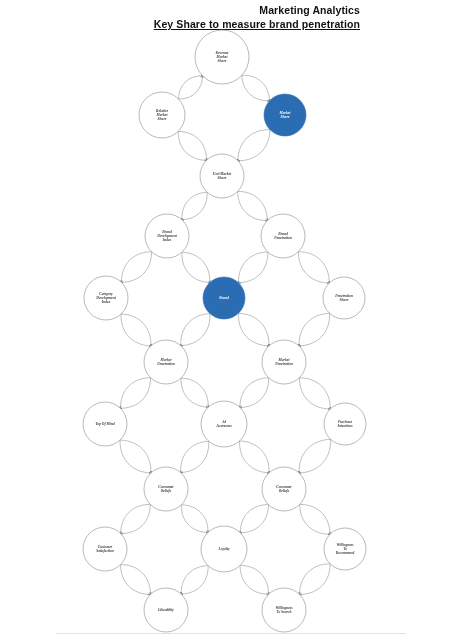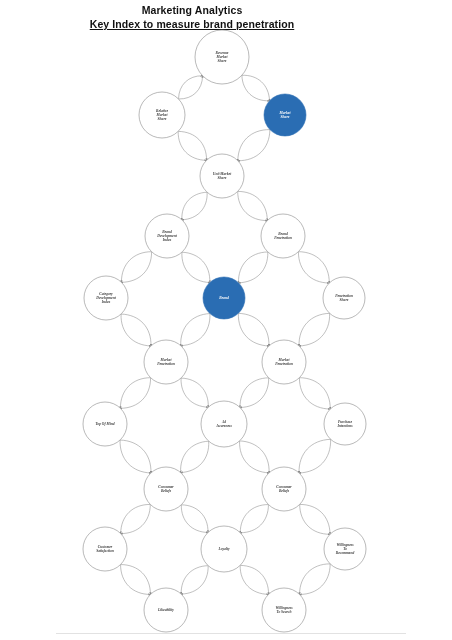--- a/index.html
+++ b/index.html
@@ -16,23 +16,23 @@
   }
   #page {
     position: relative;
     width: 452px;
     height: 640px;
     background: #ffffff;
   }
   .title-block {
     position: absolute;
     top: 4px;
-    left: 12px;
+    left: 0;
     width: 360px;
-    text-align: center;
+    text-align: right;
   }
   .title-main {
     font-family: "Liberation Sans", sans-serif;
     font-size: 10.5px;
     font-weight: bold;
     color: #111111;
     letter-spacing: 0.1px;
     line-height: 13px;
   }
   .title-sub {
@@ -87,21 +87,21 @@
     background: #e2e2e2;
   }
 </style>
 </head>
 <body>
 
 <div id="page">
 
   <div class="title-block">
     <div class="title-main">Marketing Analytics</div>
-    <div class="title-sub">Key Index to measure brand penetration</div>
+    <div class="title-sub">Key Share to measure brand penetration</div>
   </div>
 
   <svg id="diagram" viewBox="0 0 452 640">
     <defs>
       <marker id="arrowhead" viewBox="0 0 10 10" refX="9" refY="5" markerWidth="4.2" markerHeight="4.2" orient="auto-start-reverse">
         <path d="M 0 0 L 10 5 L 0 10 z" fill="#8c8c8c"></path>
       </marker>
     </defs>
     <g id="arc-layer">
         <path class="arc" d="M 178.5367326491296 99.01449177250808 C 192.7265755556808 99.25499758448352, 202.3468080346985 89.95543952143301, 202.58731384667396 75.76559661488182" marker-end="url(#arrowhead)"></path>

